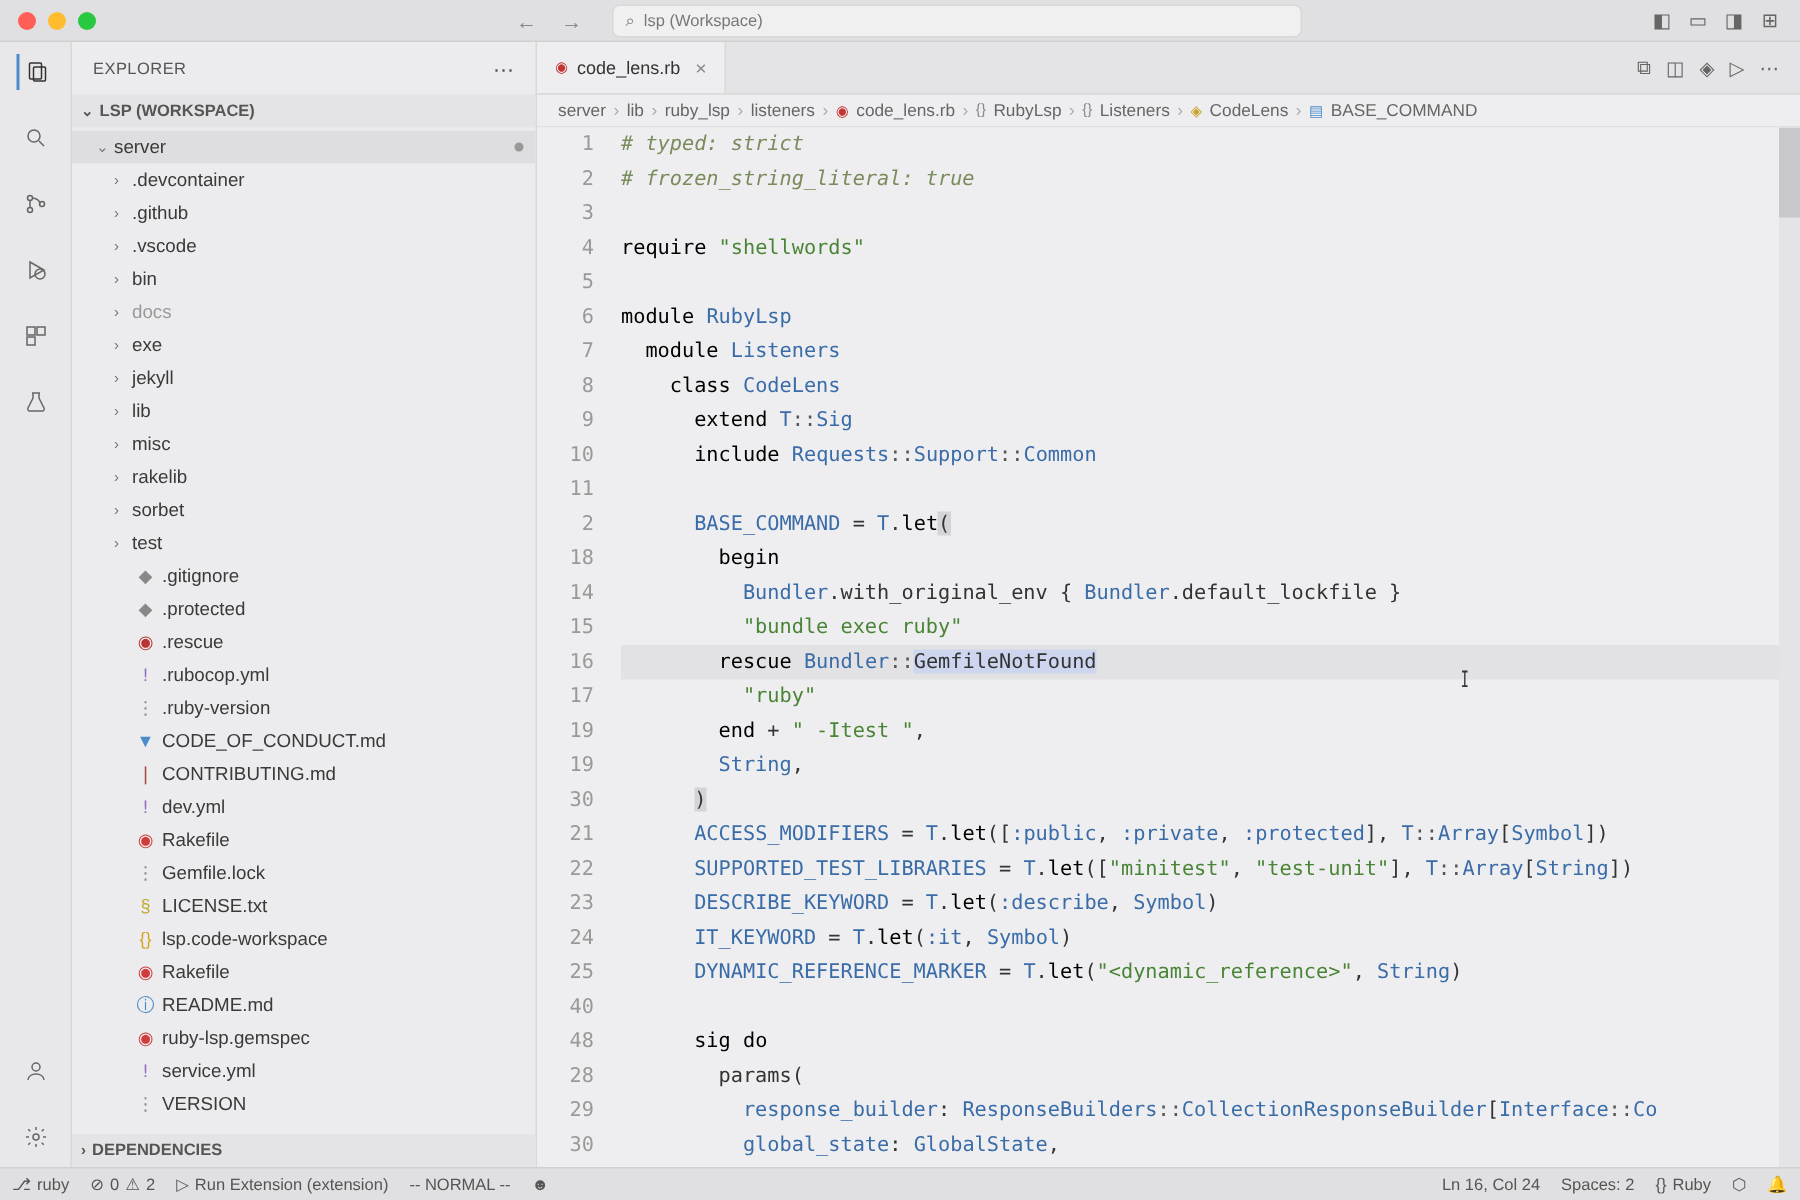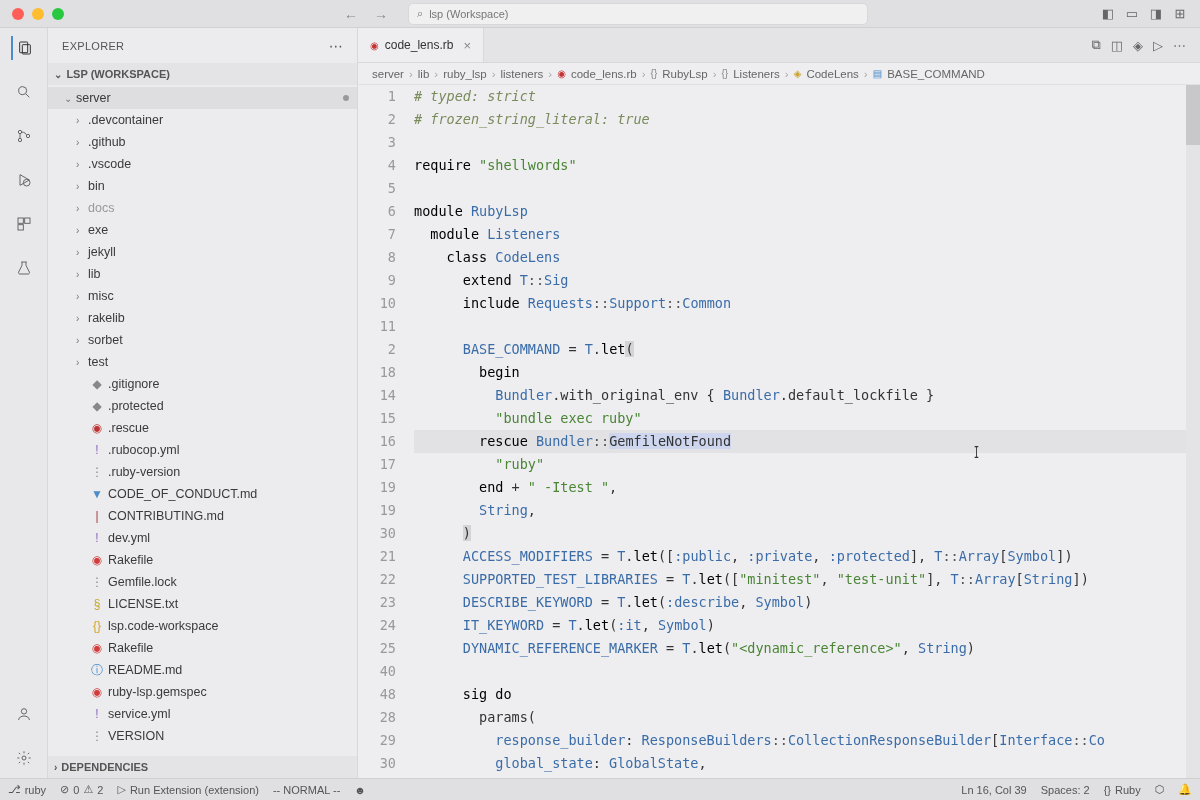--- a/index.html
+++ b/index.html
@@ -429,21 +429,21 @@
     <span class="sb-ic">⚠</span>
       <span>2</span>
   </div>
   <div class="sb-item">
       <span class="sb-ic">▷</span>
       <span>Run Extension (extension)</span>
     </div>
   <div class="sb-item">-- NORMAL --</div>
   <div class="sb-item">☻</div>
   <div class="sep-r"></div>
-  <div class="sb-item">Ln 16, Col 39</div>
+  <div class="sb-item">Ln 16, Col 24</div>
   <div class="sb-item">Spaces: 2</div>
   <div class="sb-item">
       <span>{}</span> 
       <span>Ruby</span>
     </div>
   <div class="sb-item">⬡</div>
   <div class="sb-item">🔔</div>
 </div>
 
 </body></html>

